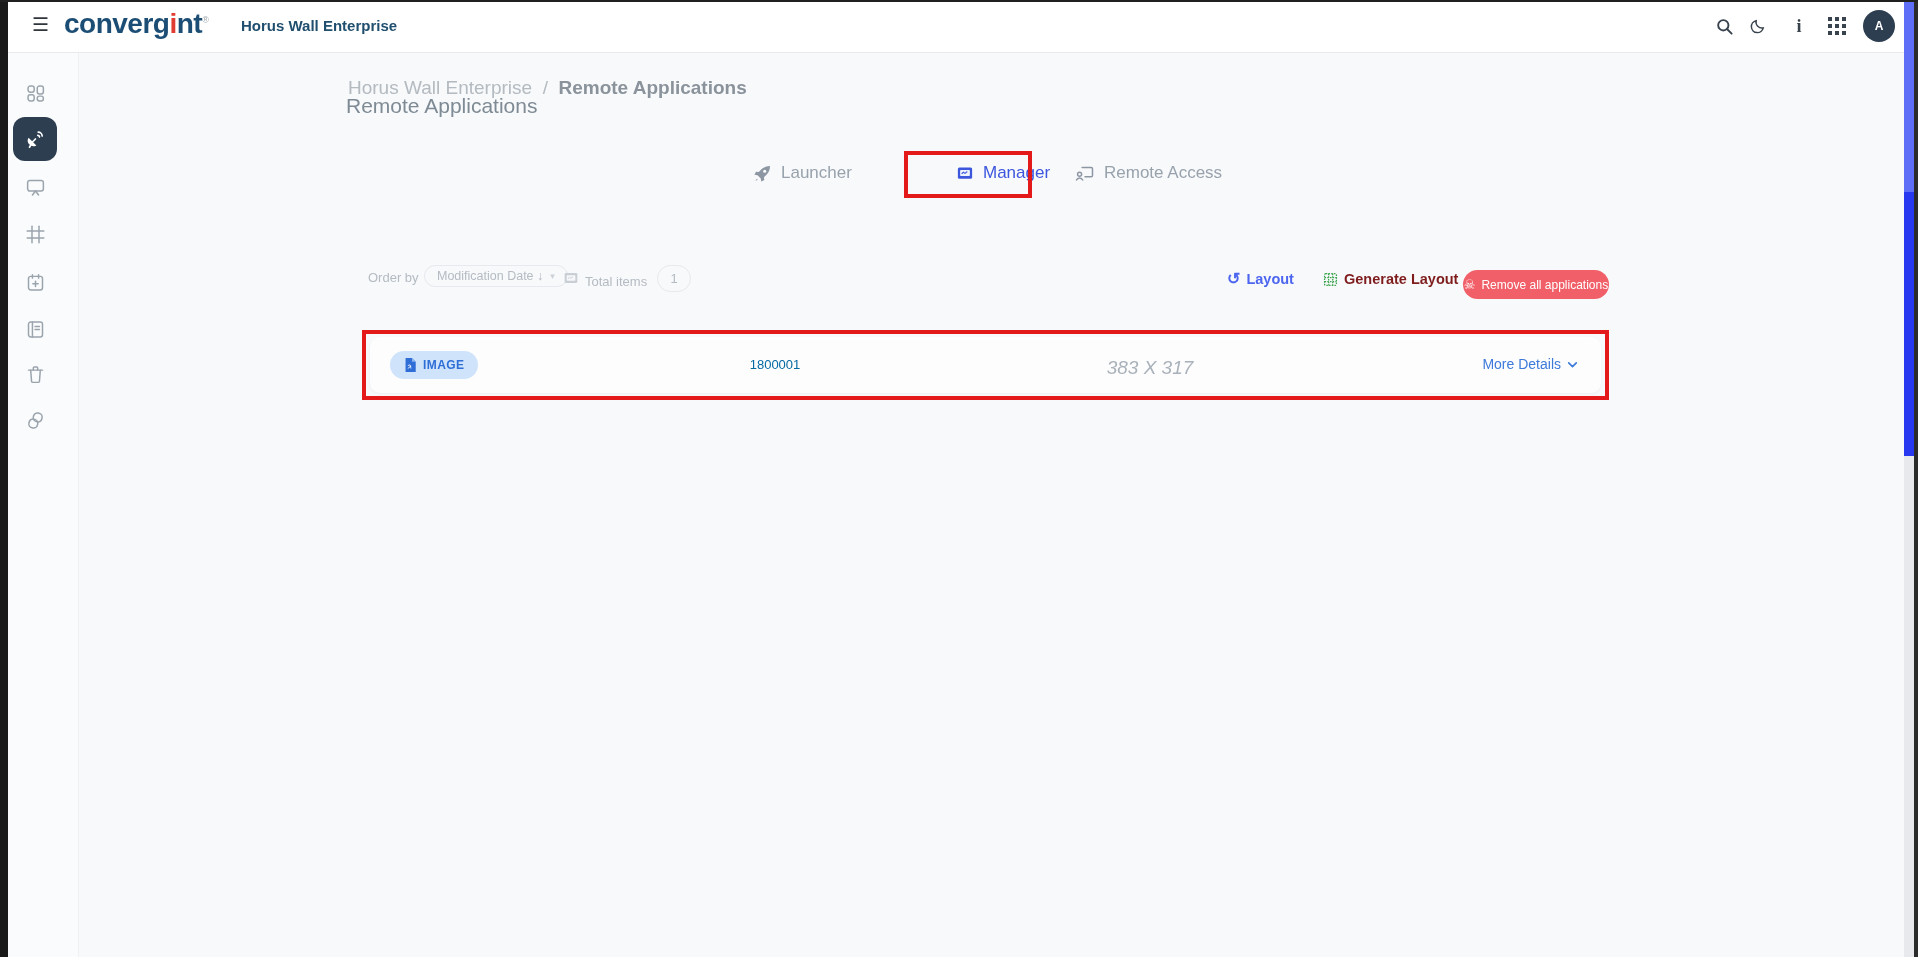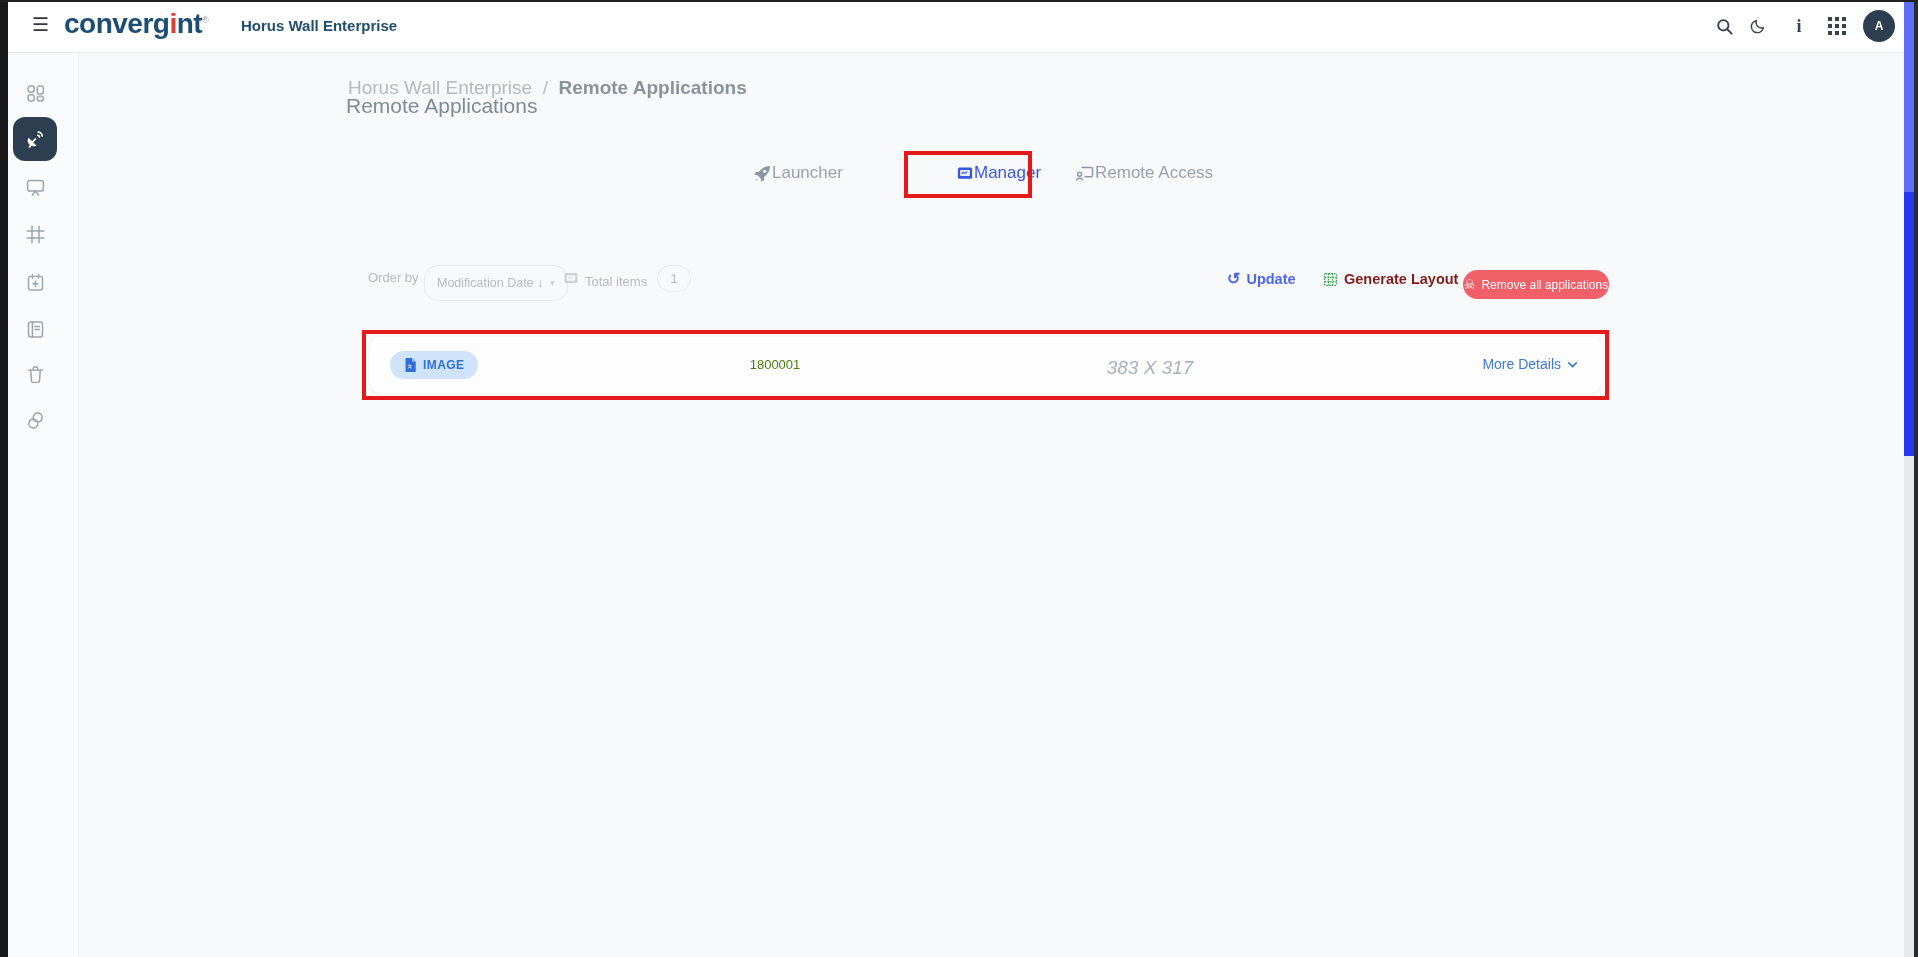--- a/index.html
+++ b/index.html
@@ -30,54 +30,54 @@
   .sidebar{left:8px;top:52px;width:70px;height:905px;background:#fafbfc;border-right:1px solid #eef0f3;z-index:1;}
   .side-item{position:absolute;left:5px;width:44px;height:44px;border-radius:12px;display:flex;align-items:center;justify-content:center;color:#9aa4ad;cursor:pointer;}
   .side-item.active{background:#2d3e50;color:#ffffff;}
 
   
   .breadcrumb{left:348px;top:77px;font-size:19px;color:#b3bac0;}
   .breadcrumb .crumb-current{color:#8a939b;font-weight:700;}
   .page-title{left:346px;top:94px;font-size:21px;color:#7e8a94;}
 
   
-  .tab{display:flex;align-items:center;font-size:17px;color:#98a2ad;cursor:pointer;height:30px;}
+  .tab{display:flex;align-items:center;gap:9px;font-size:17px;color:#98a2ad;cursor:pointer;height:30px;}
   .tab.active{color:#3c56de;}
   .anno{border:4px solid #e41a1a;box-sizing:border-box;z-index:5;pointer-events:none;}
 
   
   .search-box{left:367px;top:217px;width:1240px;height:36px;background:#fff;border:1px solid #e4e7eb;border-radius:18px;box-sizing:border-box;}
   .search-box input{width:100%;height:100%;border:none;outline:none;background:transparent;border-radius:18px;
                     padding:0 16px;font-size:13.5px;color:#5b636b;font-family:"Liberation Sans",sans-serif;}
   .search-box input::placeholder{color:#a8b0b8;}
 
   
   .muted{color:#b4bbc2;}
   .orderby-label{left:368px;top:270px;font-size:13px;}
   .pill{border:1px solid #e6e9ed;border-radius:14px;display:flex;align-items:center;justify-content:center;box-sizing:border-box;background:transparent;}
-  .order-pill{left:424px;top:265px;height:36px;padding:0 12px;font-size:12.5px;color:#b4bbc2;gap:7px;cursor:pointer;}
+  .order-pill{left:424px;top:265px;height:22px;padding:0 12px;font-size:12.5px;color:#b4bbc2;gap:7px;cursor:pointer;}
   .order-caret{font-size:9px;color:#ccd2d8;}
   .items-icon{left:563px;top:270px;}
   .total-label{left:585px;top:274px;font-size:13px;}
   .count-pill{left:657px;top:265px;width:34px;height:27px;font-size:13px;color:#b4bbc2;}
 
   .btn-text{display:flex;align-items:center;gap:6px;font-size:14.5px;font-weight:700;cursor:pointer;}
   .btn-update{left:1227px;top:271px;color:#4d66f0;}
   .btn-update .glyph{font-size:16px;line-height:16px;}
   .btn-generate{left:1323px;top:271px;color:#7f1d1d;}
   .btn-remove{left:1463px;top:270px;width:146px;height:29px;border-radius:15px;background:#f15f68;color:#fff;
               display:flex;align-items:center;justify-content:center;gap:6px;font-size:12px;cursor:pointer;box-sizing:border-box;}
   .btn-remove .glyph{font-size:13px;line-height:13px;}
 
   
   .row-card{left:370px;top:337px;width:1231px;height:56px;background:#fdfdfe;border-radius:10px;
             box-shadow:0 1px 3px rgba(40,50,60,.05);z-index:1;}
   .type-badge{position:absolute;left:20px;top:14px;height:28px;border-radius:14px;background:#cfe3fb;color:#2f6ed6;
               display:flex;align-items:center;gap:7px;padding:0 14px;font-size:12px;font-weight:700;letter-spacing:.4px;cursor:pointer;}
-  .row-id{position:absolute;left:330px;top:20px;width:150px;text-align:center;font-size:13px;color:#4d7c0f;}
+  .row-id{position:absolute;left:330px;top:20px;width:150px;text-align:center;font-size:13px;color:#0369a1;}
   .row-dims{position:absolute;left:700px;top:20px;width:160px;text-align:center;font-size:19px;color:#a9b1b9;font-style:italic;}
   .row-more{position:absolute;right:22px;top:19px;display:flex;align-items:center;gap:5px;font-size:14px;color:#3d7ad9;cursor:pointer;}
 
   svg{display:block;}
 </style>
 </head>
 <body>
 
 <div class="stage">
 
@@ -266,21 +266,21 @@
         <rect x="2.5" y="4.5" width="19" height="15" rx="2" fill="#c9cfd5"></rect>
         <rect x="5.5" y="8" width="13" height="8" rx="1" fill="#f6f7f9"></rect>
         <path d="M7.5 13 l2.5-2 2 1.5 3-2.5" stroke="#c9cfd5" stroke-width="1.4" fill="none"></path>
       </svg>
   </div>
   <div class="abs total-label muted">Total items</div>
   <div class="abs pill count-pill">1</div>
 
   <div class="abs btn-text btn-update">
     <span class="glyph">↺</span>
-    <span>Update</span>
+    <span>Layout</span>
   </div>
   <div class="abs btn-text btn-generate">
     <span>
       <svg width="15" height="15" viewBox="0 0 24 24" fill="none" stroke="#3aa44d" stroke-width="2" stroke-dasharray="2.5 1.8">
           <rect x="2.5" y="2.5" width="19" height="19" rx="2"></rect>
           <line x1="9" y1="2.5" x2="9" y2="21.5"></line>
           <line x1="15.5" y1="2.5" x2="15.5" y2="21.5"></line>
           <line x1="2.5" y1="9" x2="21.5" y2="9"></line>
           <line x1="2.5" y1="15.5" x2="21.5" y2="15.5"></line>
         </svg>

